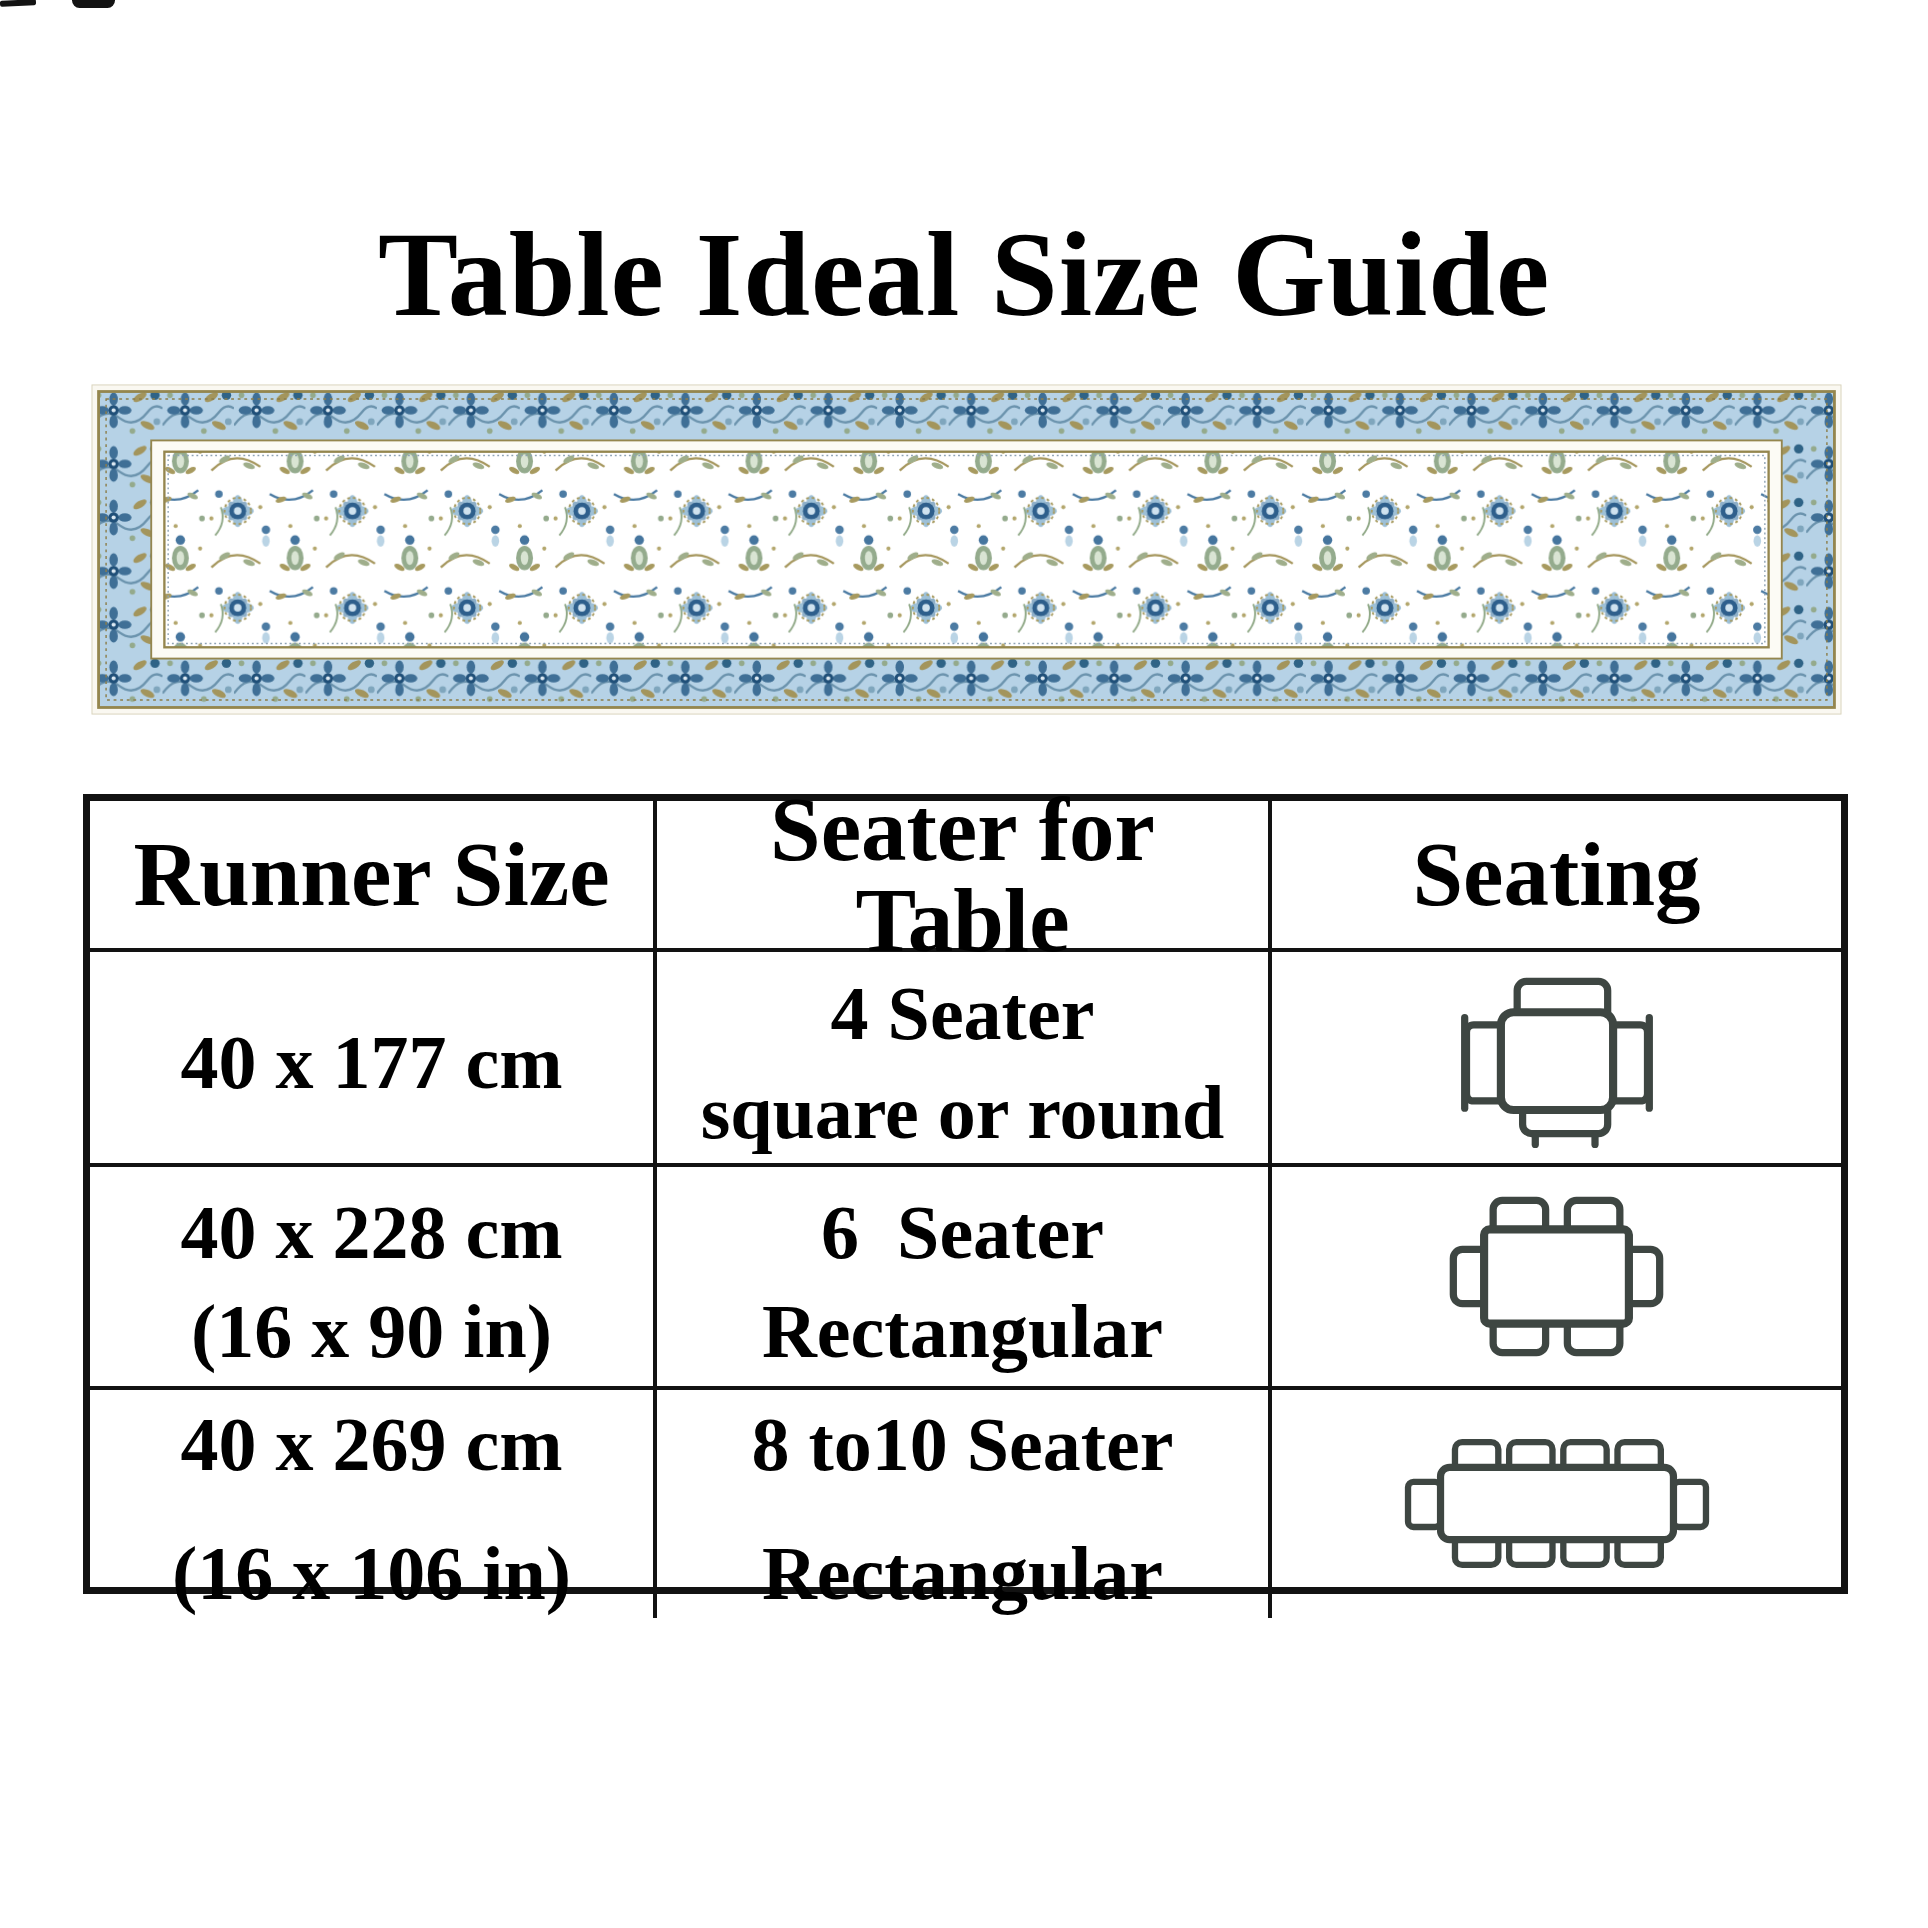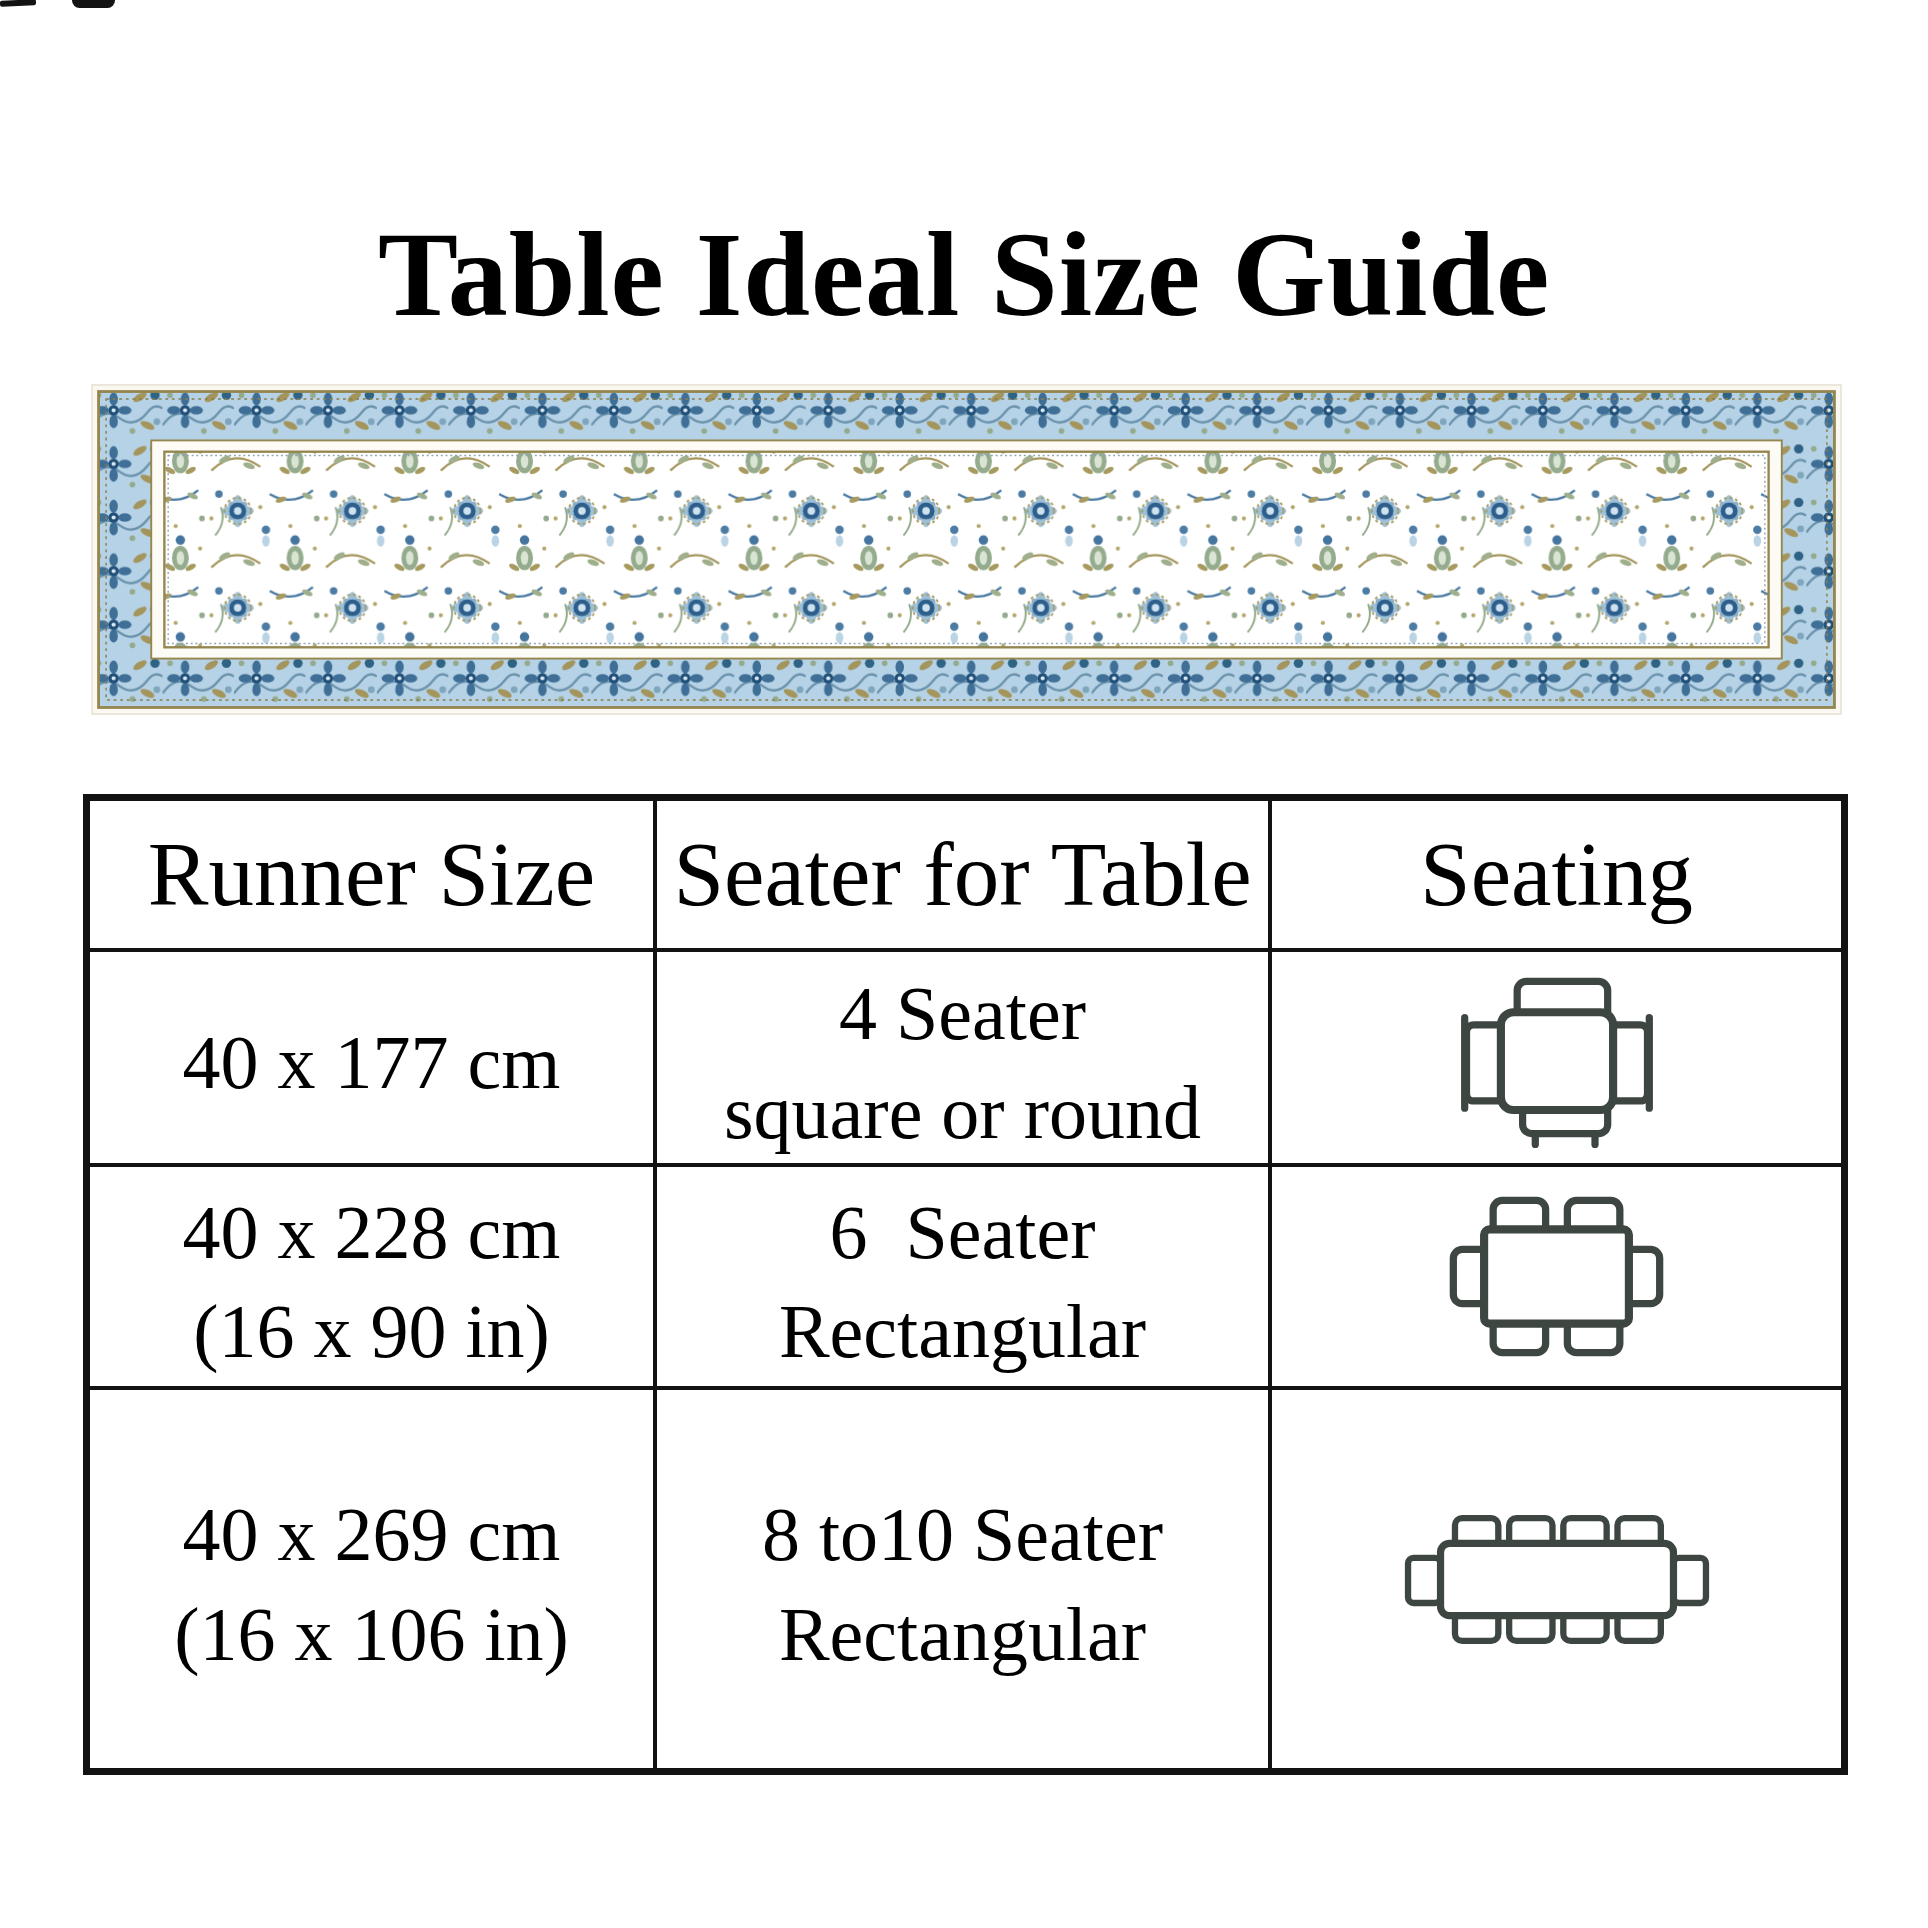--- a/index.html
+++ b/index.html
@@ -7,32 +7,33 @@
     width:1928px;height:1928px;position:relative;background:#ffffff;
     font-family:"Liberation Serif", serif;color:#000;overflow:hidden;
   }
   .artifact{position:absolute;background:#131313;border-radius:1.9px;}
   .page-title{
     position:absolute;left:0;top:132px;width:1928px;text-align:center;
     font-size:120px;font-weight:bold;letter-spacing:0.9px;line-height:1.05;
   }
   .runner-figure{position:absolute;left:90px;top:384px;width:1753px;height:331px;}
   .size-table{
-    position:absolute;left:83px;top:794px;width:1765px;height:981px;
+    position:absolute;left:83px;top:794px;width:1765px;height:800px;
     border:7.5px solid #121212;box-sizing:border-box;background:#fff;
     display:grid;grid-template-columns:567px 615px auto;
     grid-template-rows:151px 215px 223px auto;
+    font-weight:bold;
   }
   .cell{
     border-right:4.7px solid #121212;border-bottom:4.7px solid #121212;
     display:flex;flex-direction:column;align-items:center;justify-content:center;
     box-sizing:border-box;
   }
   .cell.col-last{border-right:none;}
-  .cell.row-last{border-bottom:none;}
+  .cell.row-last{border-bottom:none;gap:30px;}
   .header-cell{font-size:91px;line-height:1.0;}
   .body-cell{font-size:76px;line-height:1.16;}
   .body-cell .cell-line{white-space:pre-wrap;margin-top:10px;}
   .cell-line{display:block;text-align:center;}
   .body-cell .cell-line + .cell-line{margin-top:11.3px;}
   .seat-icon-4{width:222px;height:181px;}
   .seat-icon-6{width:239px;height:181px;}
   .seat-icon-10{width:316px;height:145px;}
 </style>
 </head>

